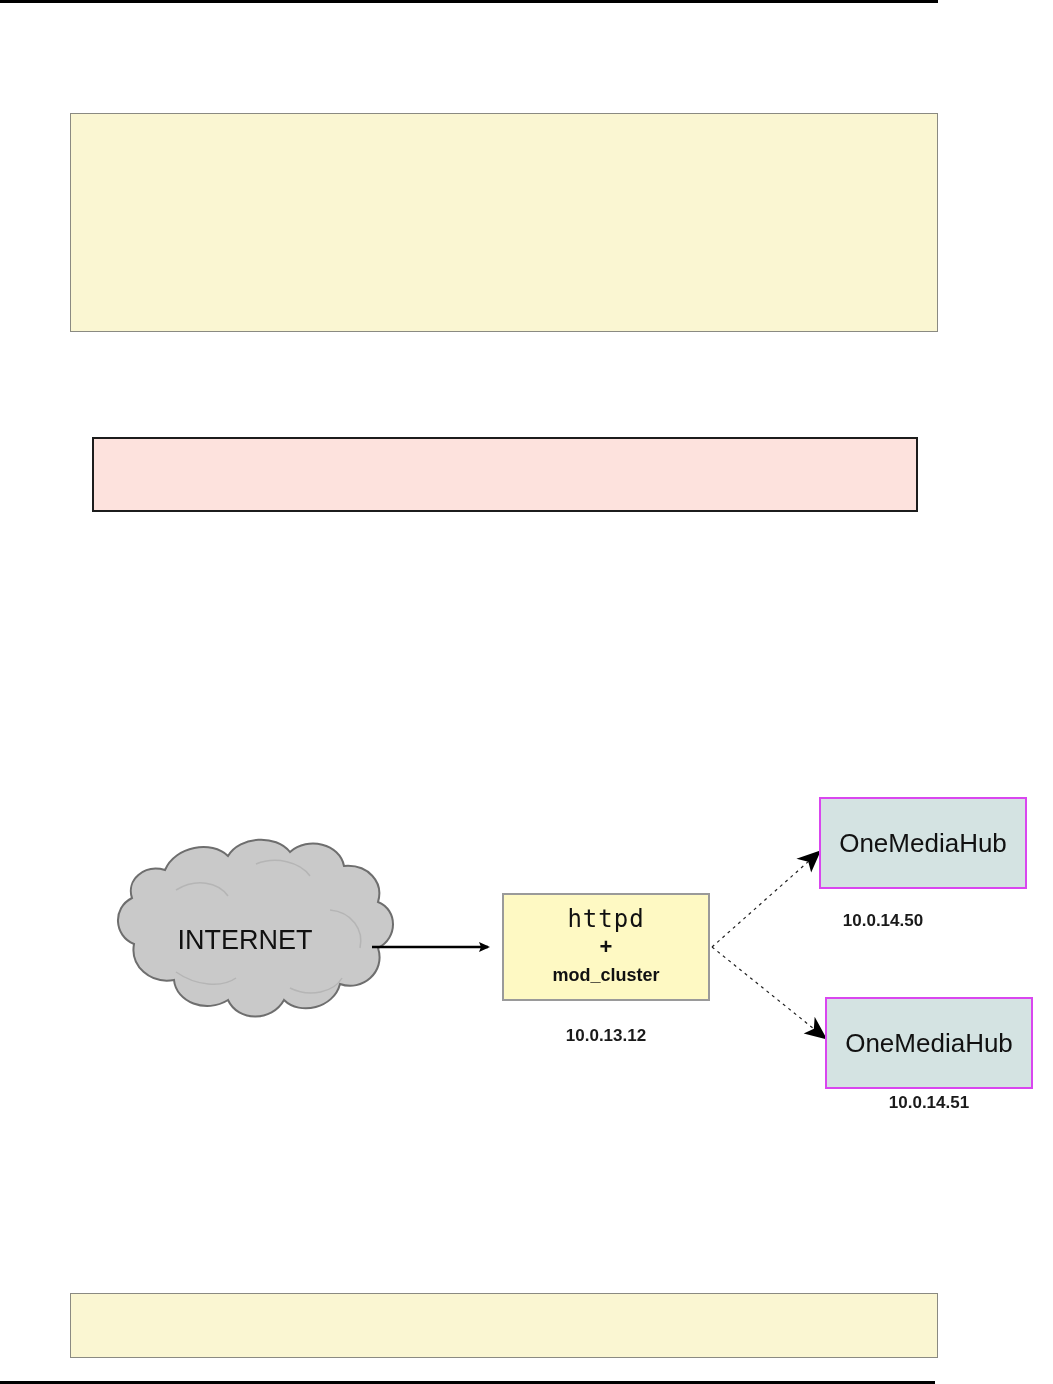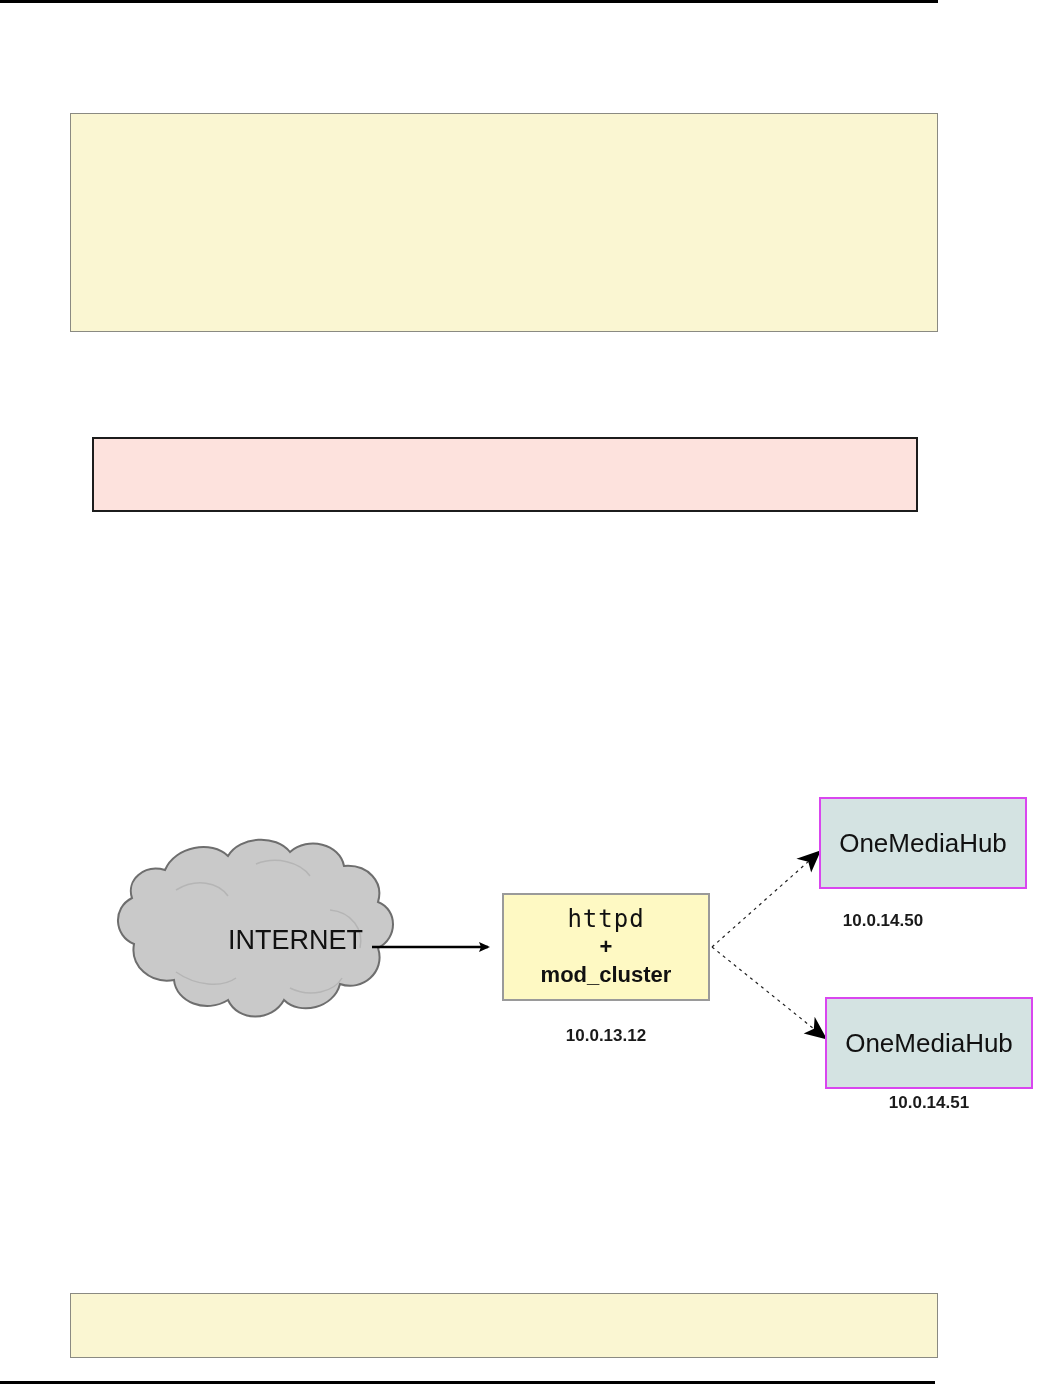--- a/index.html
+++ b/index.html
@@ -99,21 +99,21 @@
   .node-httpd .line-plus {
     font-family: "Liberation Sans", sans-serif;
     font-weight: bold;
     font-size: 22px;
     color: #111111;
     line-height: 26px;
   }
   .node-httpd .line-bold {
     font-family: "Liberation Sans", sans-serif;
     font-weight: bold;
-    font-size: 22px;
+    font-size: 18px;
     color: #111111;
     line-height: 30px;
   }
 
   
   .node-omh {
     width: 208px; height: 92px;
     background: #d4e3e2;
     border: 2px solid #d946ef;
   }
@@ -136,23 +136,23 @@
     white-space: nowrap;
     text-align: center;
   }
   .cap-httpd { left: 502px; top: 250px; width: 208px; margin-top: 16px; }
   .cap-omh1  { left: 779px; top: 151px; width: 208px; }
   .cap-omh2  { left: 825px; top: 333px; width: 208px; }
 
   
   .cloud-label {
     position: absolute;
-    left: 153px; top: 165px;
+    left: 140px; top: 165px;
     width: 210px;
-    text-align: right;
+    text-align: center;
     font-family: "Liberation Sans", sans-serif;
     font-size: 27px;
     color: #111111;
     pointer-events: none;
     white-space: nowrap;
   }
 </style>
 </head>
 <body>
 

